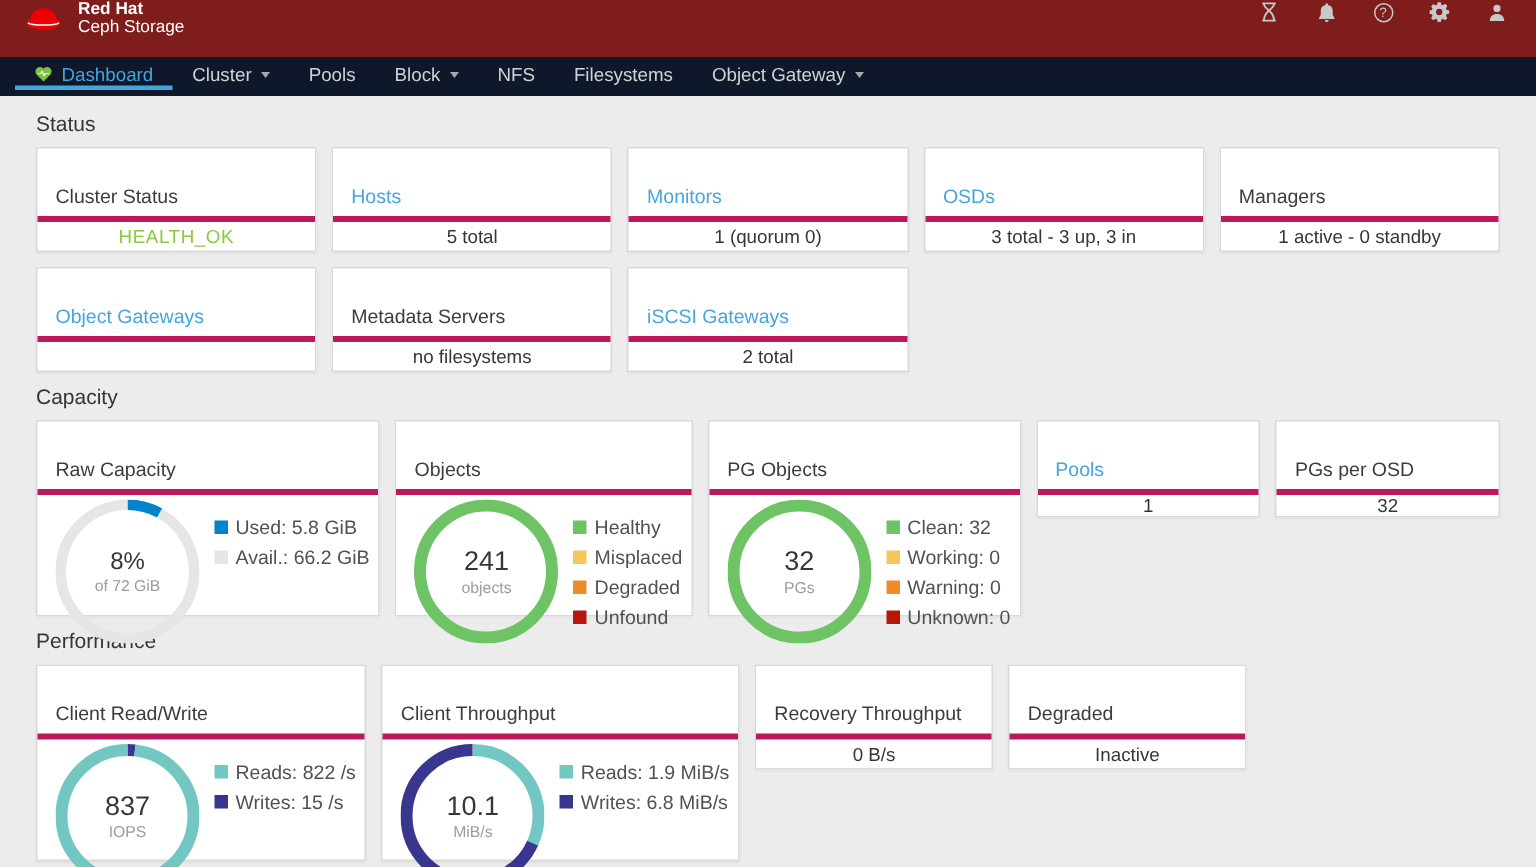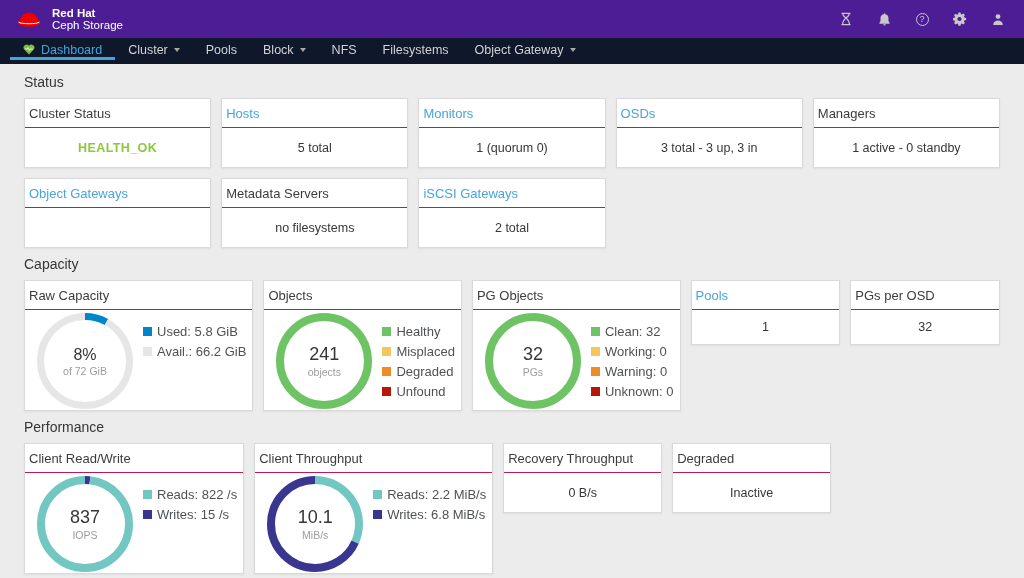--- a/index.html
+++ b/index.html
@@ -1,20 +1,20 @@
 <!DOCTYPE html>
 <html><head>
 <meta charset="utf-8">
 <style>
   * { margin:0; padding:0; box-sizing:border-box; }
   html,body { width:1024px; height:578px; overflow:hidden; background:#ececec;
     font-family:"Liberation Sans", sans-serif; }
 
   
-  .masthead { height:38px; background:#4c1d95; display:flex; align-items:center; padding:0 14px; }
+  .masthead { height:38px; background:#7f1d1d; display:flex; align-items:flex-start; padding:0 14px; }
   .brand { display:flex; align-items:center; gap:8px; cursor:pointer; }
   .brand-text { color:#fff; line-height:12px; font-size:11.5px; }
   .brand-line1 { font-weight:bold; }
   .mast-icons { margin-left:auto; display:flex; align-items:center; gap:22px; padding-right:4px; }
   .m-icon { display:flex; align-items:center; justify-content:center; width:16px; height:16px; cursor:pointer; }
   .help-circle { width:13px; height:13px; border:1px solid #c8c8c8; border-radius:50%;
     color:#c8c8c8; font-size:9px; line-height:11px; text-align:center; }
 
   
   .nav { height:26px; background:#0f172a; display:flex; align-items:center; padding:0 10px; }
@@ -27,25 +27,25 @@
   
   .content { padding:10px 24px 0; }
   .section { margin-top:8px; }
   .section:first-child { margin-top:0; }
   .section h2 { font-size:14px; font-weight:400; color:#363636; margin:0 0 8px; }
   .grid { display:grid; grid-template-columns:repeat(5,1fr); gap:10px; align-items:start; }
 
   .card { background:#fff; border:1px solid #d9d9d9; box-shadow:0 1px 2px rgba(0,0,0,.06);
     display:flex; flex-direction:column; }
   .h70 { height:70px; } .h65 { height:65px; } .h131 { height:131px; }
-  .card-h { padding:7px 4px 6px; font-size:13px; color:#3c3c3c; border-bottom:1px solid #be185d; }
+  .card-h { padding:7px 12px 6px; font-size:13px; color:#3c3c3c; border-bottom:4px solid #be185d;margin-top:17px; }
   .card-h.link { color:#46a5dc; cursor:pointer; }
   .card-b { flex:1; display:flex; align-items:center; justify-content:center;
     font-size:12.5px; color:#363636; text-align:center; }
-  .health-ok { color:#8cc83c; font-weight:bold; letter-spacing:.4px; }
+  .health-ok { color:#8cc83c; font-weight:normal; letter-spacing:.4px; }
 
   
   .donut-body { justify-content:flex-start; align-items:flex-start; padding:3px 6px 6px 12px; }
   .donut-wrap { position:relative; width:96px; height:96px; flex:0 0 auto; }
   .donut-center { position:absolute; inset:0; display:flex; flex-direction:column;
     align-items:center; justify-content:center; }
   .donut-value { font-size:18px; color:#363636; }
   .donut-value.v16 { font-size:16px; }
   .donut-sub { font-size:10.5px; color:#9c9c9c; margin-top:1px; }
   .legend { display:flex; flex-direction:column; gap:5px; margin:11px 0 0 10px; }
@@ -312,21 +312,21 @@
                   <circle cx="48" cy="48" r="44" fill="none" stroke="#38368f" stroke-width="8" stroke-dasharray="188.82228485136088 276.46015351590177" stroke-dashoffset="-87.63786866454086" transform="rotate(-90 48 48)"></circle>
                 </svg></div>
             <div class="donut-center">
               <div class="donut-value">10.1</div>
               <div class="donut-sub">MiB/s</div>
             </div>
           </div>
           <div class="legend">
             <div class="legend-item">
                 <span class="legend-swatch" style="background: rgb(114, 199, 195);"></span>
-                <span>Reads: 2.2 MiB/s</span>
+                <span>Reads: 1.9 MiB/s</span>
               </div>
             <div class="legend-item">
                 <span class="legend-swatch" style="background: rgb(56, 54, 143);"></span>
                 <span>Writes: 6.8 MiB/s</span>
               </div>
           </div>
         </div>
       </div>
 
       <div class="card h70">

